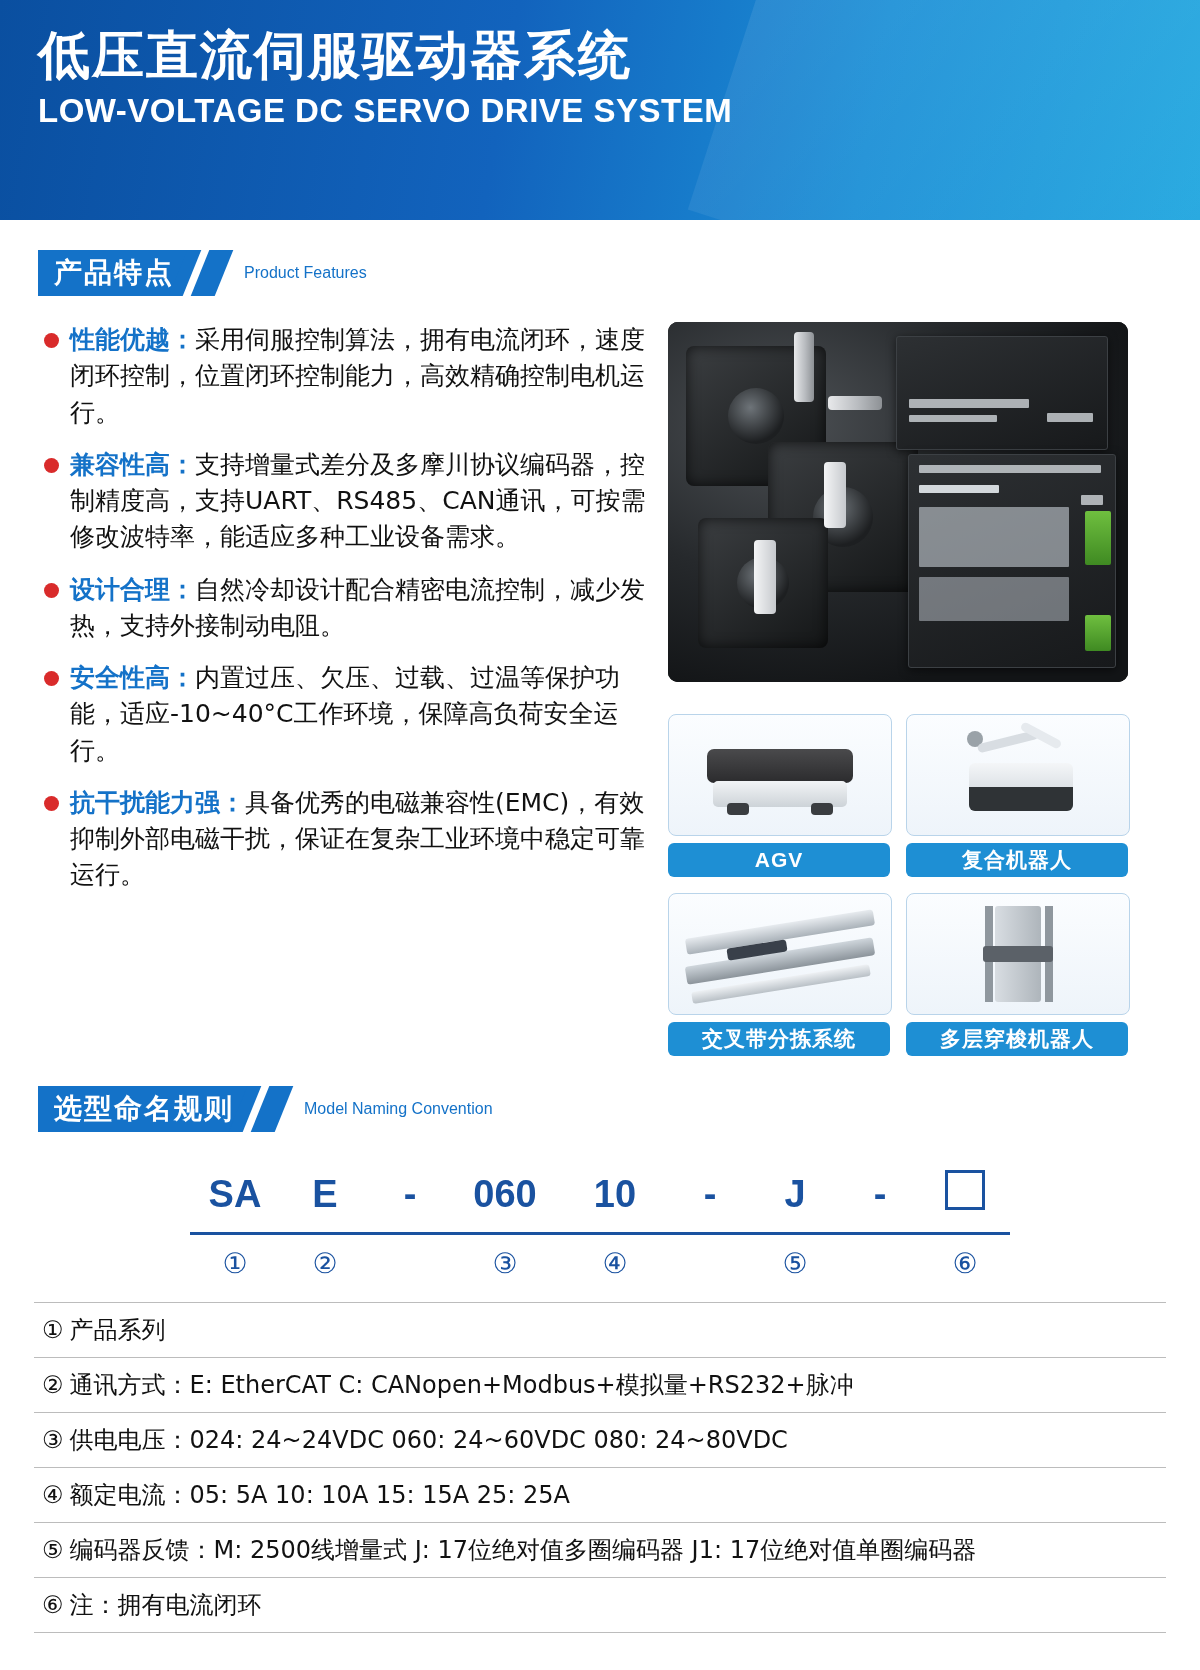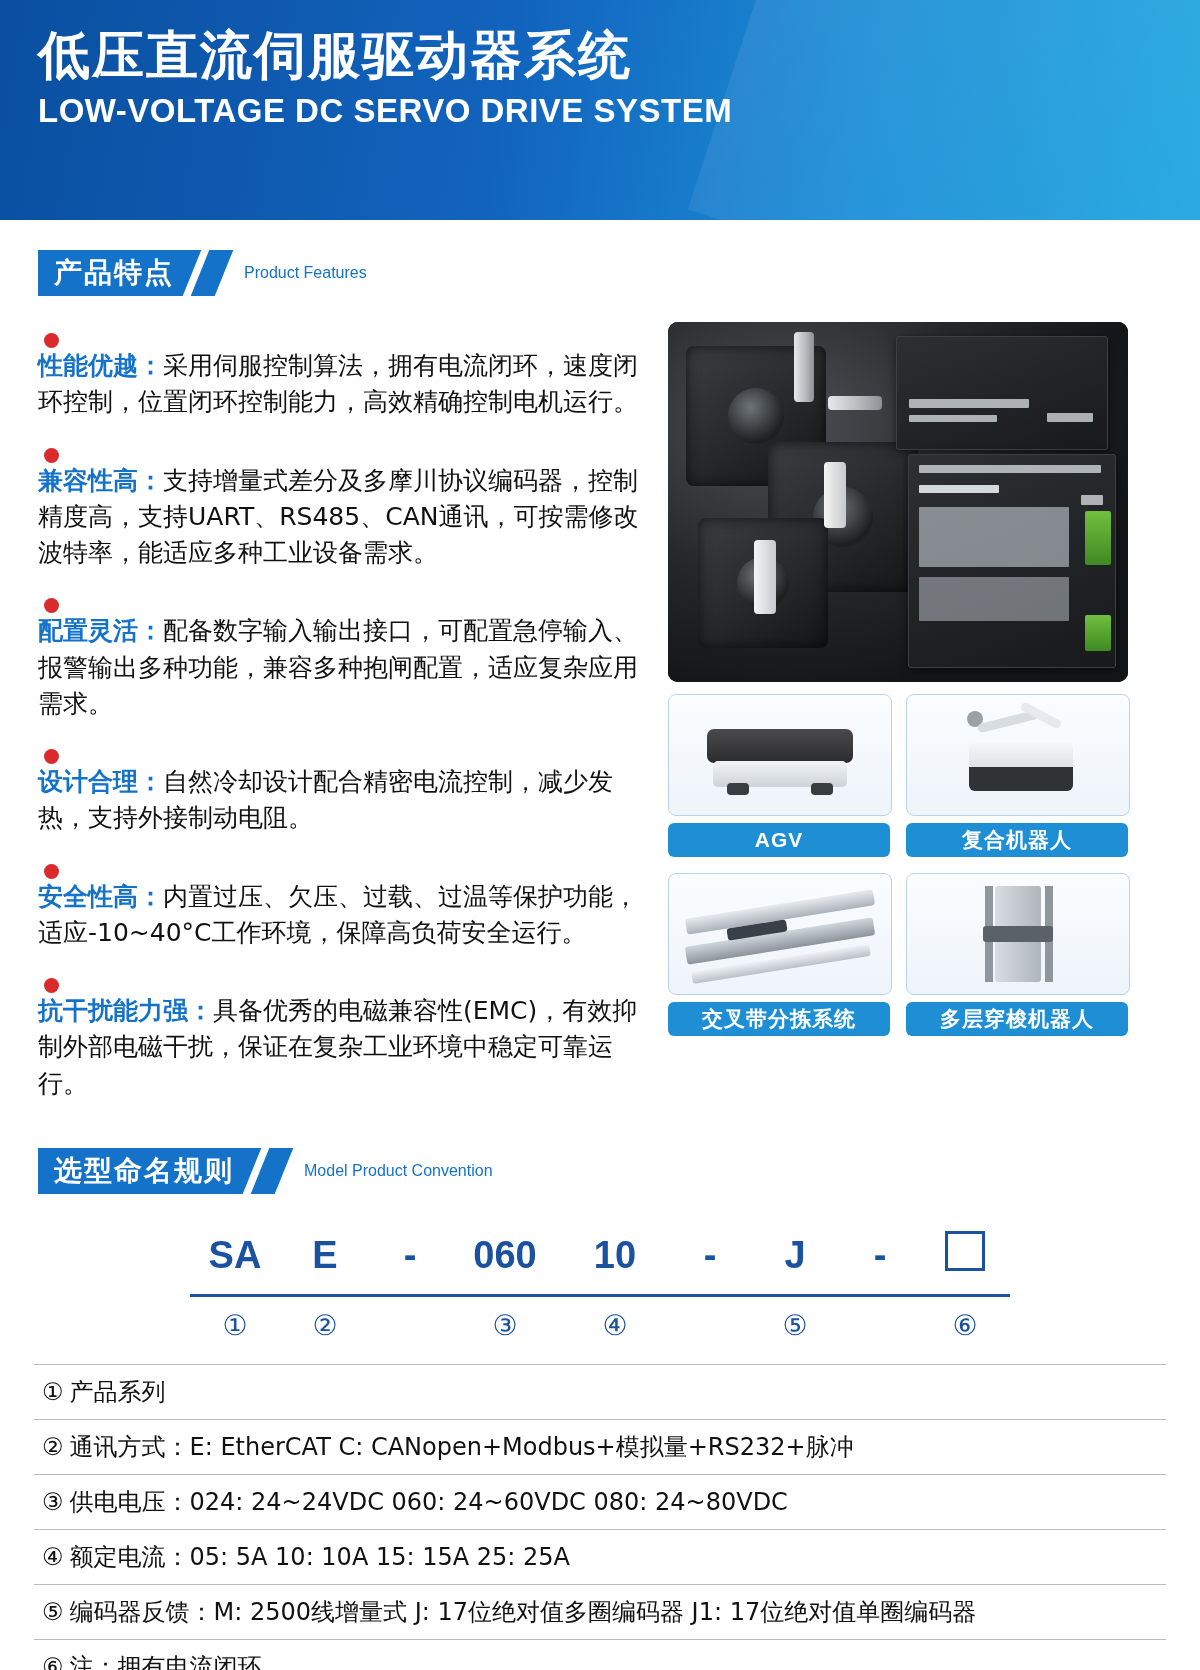--- a/index.html
+++ b/index.html
@@ -105,21 +105,20 @@
     margin: 26px 38px 0 38px;
   }
   .features-list {
     width: 630px;
     padding-right: 10px;
     box-sizing: border-box;
   }
   .feature {
     display: flex;
     margin-bottom: 16px;
-    flex-direction: column;
   }
   .bullet {
     width: 15px;
     height: 15px;
     border-radius: 50%;
     background: #d92b2b;
     margin: 11px 11px 0 6px;
     flex: 0 0 auto;
   }
   .feature-text {
@@ -186,21 +185,21 @@
   .green-term {
     position: absolute;
     background: linear-gradient(180deg, #6fbf3f, #3f8a22);
     border-radius: 2px;
   }
 
   .thumb-grid {
     display: grid;
     grid-template-columns: 222px 222px;
     grid-gap: 16px;
-    margin-top: 12px;
+    margin-top: 32px;
   }
   .thumb {
     width: 222px;
   }
   .thumb-img {
     width: 222px;
     height: 120px;
     border: 1px solid #b9d4ea;
     border-radius: 8px;
     background: linear-gradient(180deg, #fbfdff, #eef4fa);
@@ -327,24 +326,20 @@
     <div class="feature">
       <div class="bullet"></div>
       <div class="feature-text"><span class="lead">性能优越：</span><span>采用伺服控制算法，拥有电流闭环，速度闭环控制，位置闭环控制能力，高效精确控制电机运行。</span></div>
     </div>
 
     <div class="feature">
       <div class="bullet"></div>
       <div class="feature-text"><span class="lead">兼容性高：</span><span>支持增量式差分及多摩川协议编码器，控制精度高，支持UART、RS485、CAN通讯，可按需修改波特率，能适应多种工业设备需求。</span></div>
     </div>
 
-    <div class="feature">
-      <div class="bullet"></div>
-      <div class="feature-text"><span class="lead">配置灵活：</span><span>配备数字输入输出接口，可配置急停输入、报警输出多种功能，兼容多种抱闸配置，适应复杂应用需求。</span></div>
-    </div>
 
     <div class="feature">
       <div class="bullet"></div>
       <div class="feature-text"><span class="lead">设计合理：</span><span>自然冷却设计配合精密电流控制，减少发热，支持外接制动电阻。</span></div>
     </div>
 
     <div class="feature">
       <div class="bullet"></div>
       <div class="feature-text"><span class="lead">安全性高：</span><span>内置过压、欠压、过载、过温等保护功能，适应-10~40°C工作环境，保障高负荷安全运行。</span></div>
     </div>
@@ -435,21 +430,21 @@
       </div>
 
     </div>
   </div>
 </div>
 
 <div style="height:30px"></div>
 <div class="section-title">
   <div class="cn">选型命名规则</div>
   <div class="slant"></div>
-  <div class="en">Model Product Convention</div>
+  <div class="en">Model Naming Convention</div>
 </div>
 
 <div class="naming-wrap">
   <div class="code-line">
     <div class="code-row">
       <div class="code-cell" style="width:90px">SA</div>
       <div class="code-cell" style="width:90px">E</div>
       <div class="code-sep" style="width:80px">-</div>
       <div class="code-cell" style="width:110px">060</div>
       <div class="code-cell" style="width:110px">10</div>

